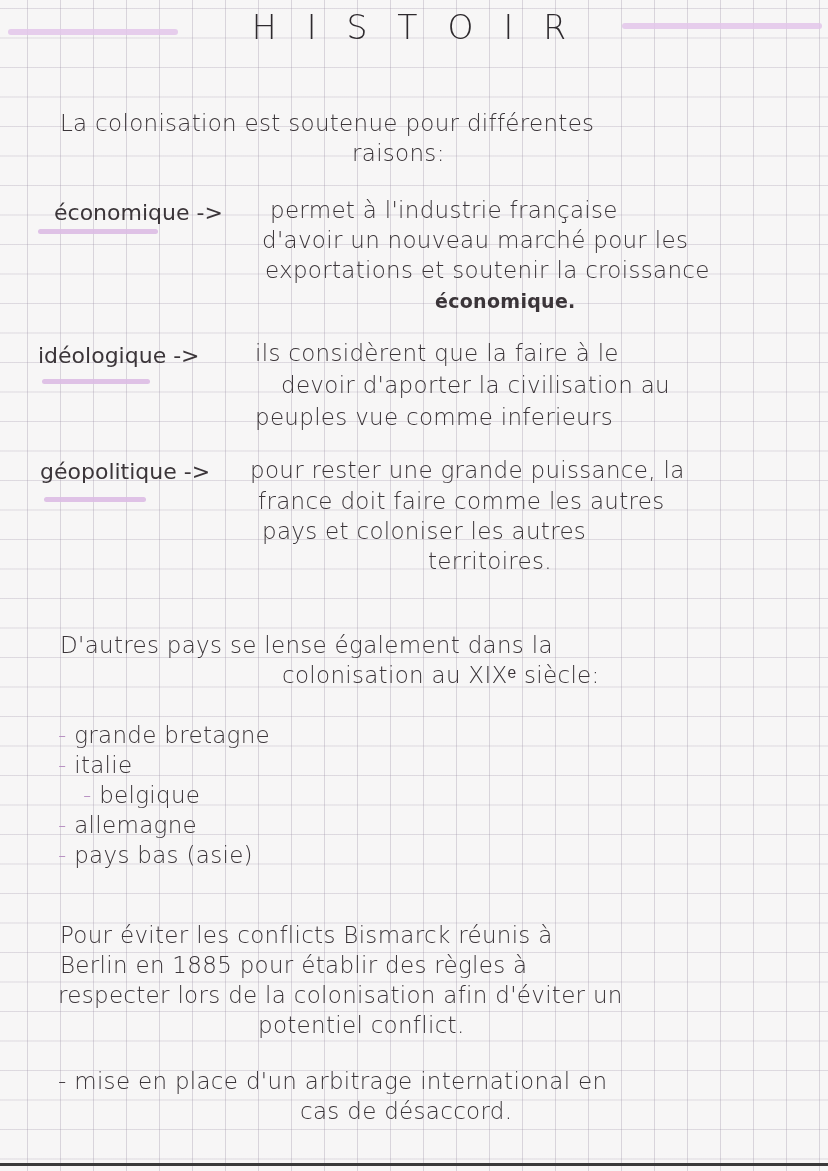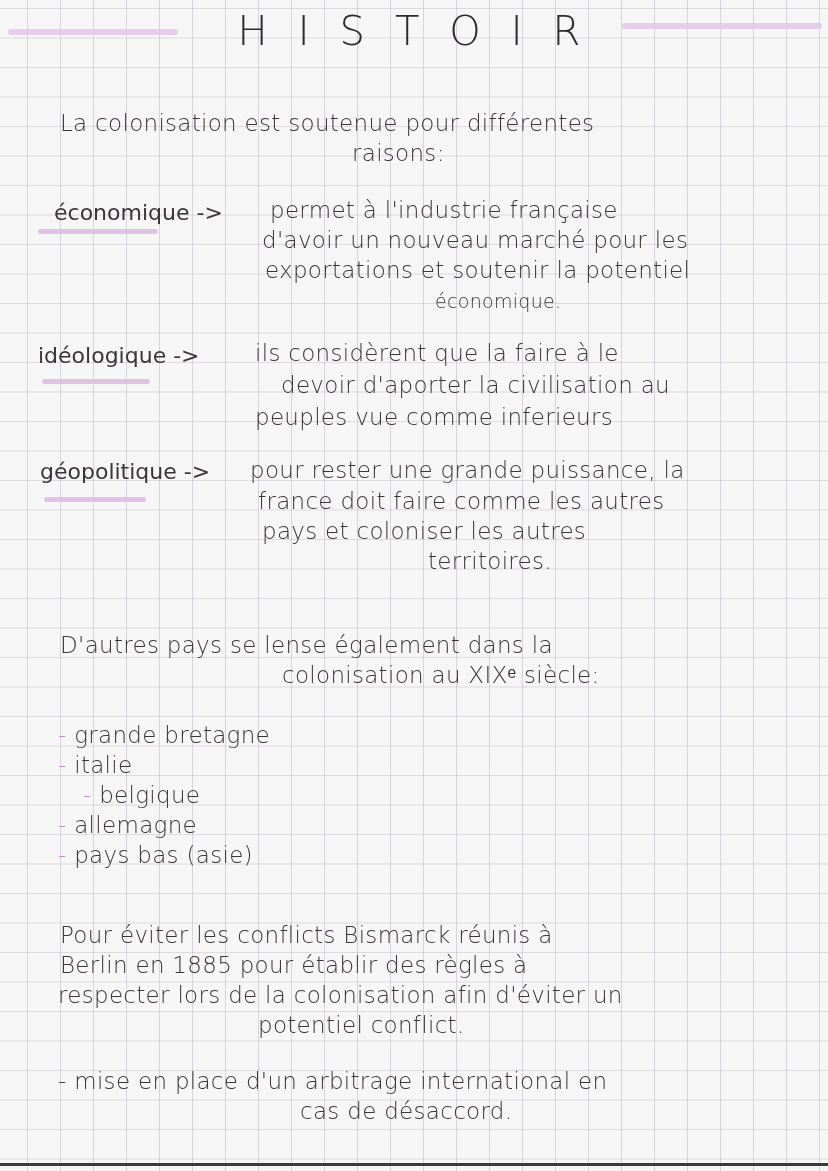--- a/index.html
+++ b/index.html
@@ -15,21 +15,21 @@
     font-family: "DejaVu Sans", sans-serif;
     color: #3a3438;
   }
   .page { position: absolute; inset: 0; }
   .hl {
     position: absolute; height: 6px; border-radius: 3px;
     background: #e3c6ea; opacity: 0.85;
   }
   .title {
     position: absolute; left: 0; right: 0; top: 8px;
-    text-align: center; font-size: 40px; letter-spacing: 30px;
+    text-align: center; font-size: 33px; letter-spacing: 30px;
     font-weight: 300; color: #2e2a2e; padding-left: 20px;
   }
   .line {
     position: absolute; font-size: 23px; white-space: nowrap;
     font-family: "DejaVu Sans", sans-serif; font-weight: 300;
     color: #3b3539; letter-spacing: 0.3px;
   }
   .label { position: absolute; font-size: 22px; white-space: nowrap; color: #3b3539; }
   .label-hl {
     position: absolute; height: 5px; background: #dcbde4; border-radius: 3px; opacity: 0.9;
@@ -48,22 +48,22 @@
   <div class="hl" style="left:622px; top:23px; width:200px;"></div>
   <div class="title">HISTOIR</div>
 
   <div class="line" style="left:60px; top:110px;">La colonisation est soutenue pour différentes</div>
   <div class="line" style="left:352px; top:140px;">raisons:</div>
 
   <div class="label" style="left:54px; top:200px;">économique -&gt;</div>
   <div class="label-hl" style="left:38px; top:229px; width:120px;"></div>
   <div class="line" style="left:262px; top:227px;">d'avoir un nouveau marché pour les</div>
   <div class="line" style="left:270px; top:197px;">permet à l'industrie française</div>
-  <div class="line" style="left:265px; top:257px;">exportations et soutenir la potentiel</div>
-  <div class="line" style="left:435px; top:290px; font-size:19px;">économique.</div>
+  <div class="line" style="left:265px; top:257px;">exportations et soutenir la croissance</div>
+  <div class="line" style="left:435px; top:290px; font-size:19px;font-weight:bold;">économique.</div>
 
   <div class="label" style="left:38px; top:343px;">idéologique -&gt;</div>
   <div class="label-hl" style="left:42px; top:379px; width:108px;"></div>
   <div class="line" style="left:255px; top:340px;">ils considèrent que la faire à le</div>
   <div class="line" style="left:253px; top:372px;margin-left:28px;">devoir d'aporter la civilisation au</div>
   <div class="line" style="left:255px; top:404px;">peuples vue comme inferieurs</div>
 
   <div class="label" style="left:40px; top:459px;">géopolitique -&gt;</div>
   <div class="label-hl" style="left:44px; top:497px; width:102px;"></div>
   <div class="line" style="left:250px; top:457px;">pour rester une grande puissance, la</div>

